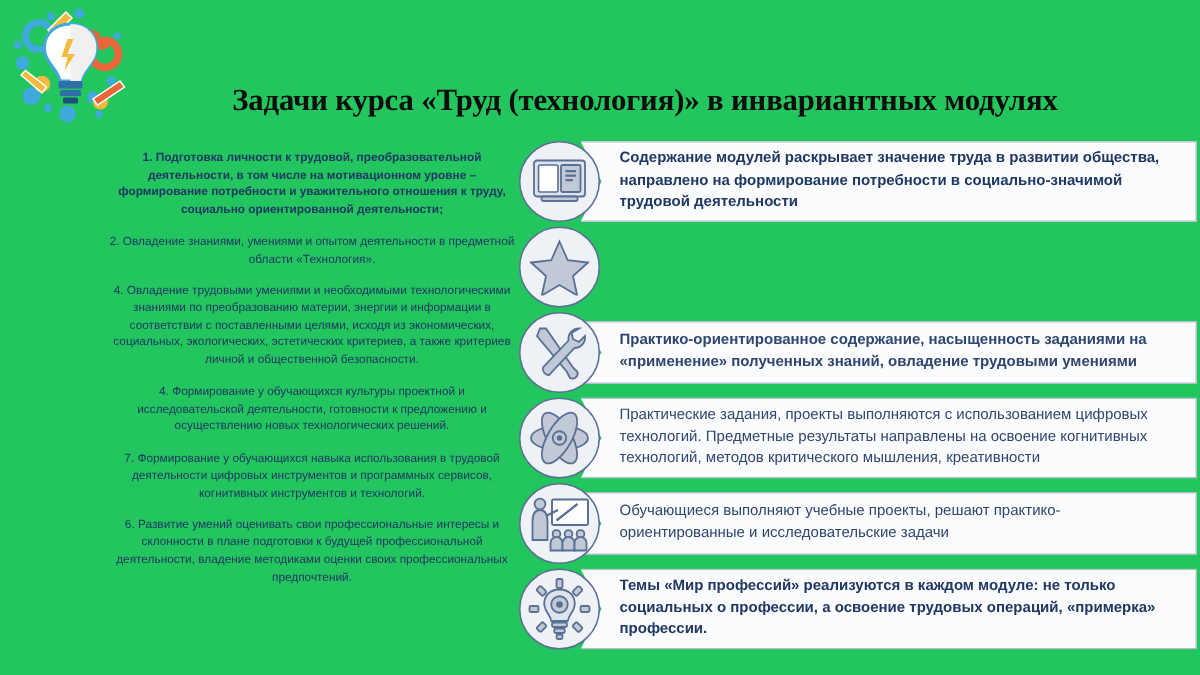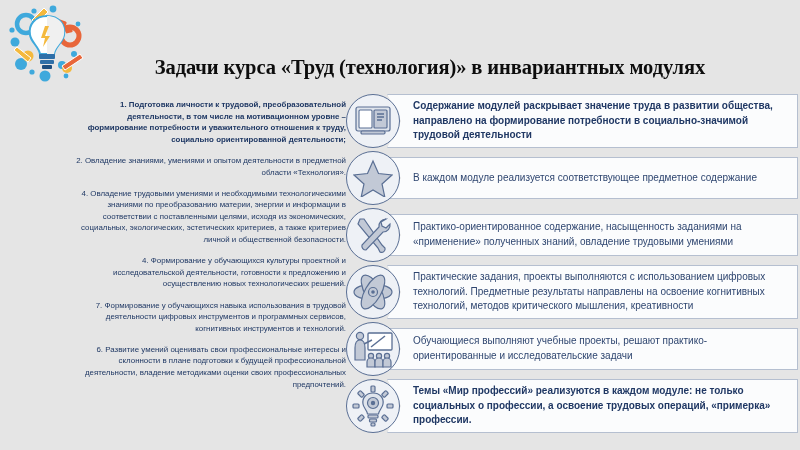--- a/index.html
+++ b/index.html
@@ -5,21 +5,21 @@
   * { box-sizing: border-box; margin: 0; padding: 0; }
   html, body {
     width: 800px; height: 450px;
     background: #ffffff;
     font-family: "Liberation Sans", sans-serif;
     overflow: hidden;
   }
   #slide {
     position: relative;
     width: 800px; height: 450px;
-    background: #e5e5e5;
+    background: #22c55e;
   }
 
   
   #logo {
     position: absolute; left: 4px; top: 2px;
     width: 86px; height: 84px;
   }
 
   
   #title {
@@ -37,21 +37,21 @@
   
   #left-col {
     position: absolute;
     left: 70px; top: 99px;
     width: 276px;
   }
   .goal {
     color: #1F3864;
     font-size: 7.9px;
     line-height: 1.47;
-    text-align: right;
+    text-align: center;
     margin-bottom: 9.5px;
   }
   .goal.strong { font-weight: bold; }
 
   
   #right-col {
     position: absolute;
     left: 346px; top: 94px;
     width: 452px;
   }
@@ -102,21 +102,21 @@
     color: #2F4670;
     font-size: 10px;
     line-height: 1.46;
     width: 100%;
   }
   .callout-text.strong { font-weight: bold; color: #203864; }
 
   
   .c1 .callout-box { min-height: 46px; }
   .c2 .callout-box { min-height: 42px; }
-  .c3 .callout-box { min-height: 42px; }
+  .c3 .callout-box { min-height: 42px; font-weight: bold; }
   .c4 .callout-box { min-height: 42px; }
   .c5 .callout-box { min-height: 54px; }
   .c6 .callout-box { min-height: 48px; }
 
   .ico-line { fill:none; stroke:#5a6f94; stroke-width:1.5; }
   .ico-fill { fill:#c2c9d6; stroke:#5a6f94; stroke-width:1.2; }
   .ico-fill2 { fill:#dfe4ec; stroke:#5a6f94; stroke-width:1.2; }
 </style>
 </head>
 <body>
@@ -189,23 +189,20 @@
         <div class="callout-text strong">Содержание модулей раскрывает значение труда в развитии общества, направлено на формирование потребности в социально-значимой трудовой деятельности</div>
       </div>
     </div>
 
     <div class="callout c2">
       <div class="callout-icon">
         <svg width="40" height="38" viewBox="0 0 40 38">
           <path d="M20 2 L25.5 14.5 L39 16 L29 25 L31.8 38 L20 31 L8.2 38 L11 25 L1 16 L14.5 14.5 Z" class="ico-fill"></path>
         </svg>
       </div>
-      <div class="callout-box">
-        <div class="callout-text">В каждом модуле реализуется соответствующее предметное содержание</div>
-      </div>
     </div>
 
     <div class="callout c3">
       <div class="callout-icon">
         <svg width="42" height="40" viewBox="0 0 42 40">
           <path d="M8 4 L12 4 L30 30 L33 33 A3.5 3.5 0 0 1 28 37 L26 33 L6 9 Z" class="ico-fill"></path>
           <path d="M34 4 A7 7 0 0 0 27 12 L10 30 A4 4 0 0 0 14 35 L31 17 A7 7 0 0 0 38 9 L34 13 L30 11 L29 7 Z" class="ico-fill"></path>
         </svg>
       </div>
       <div class="callout-box">

